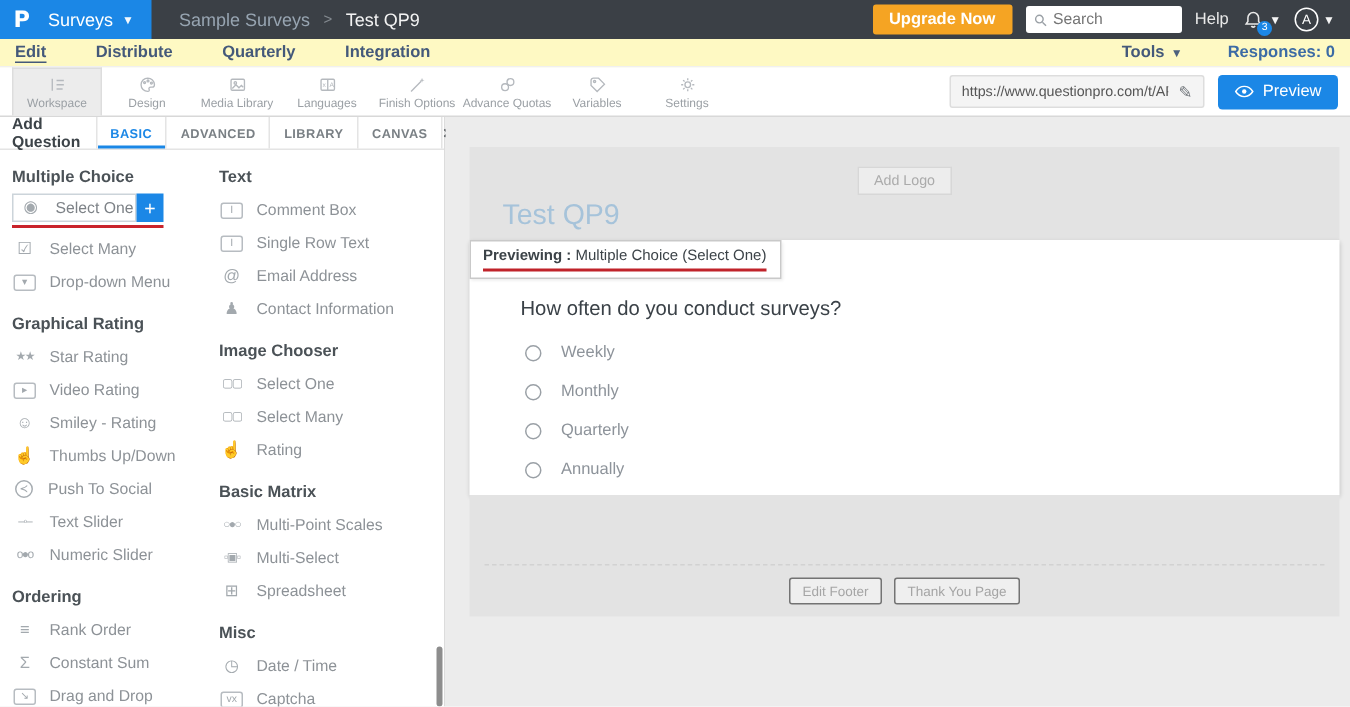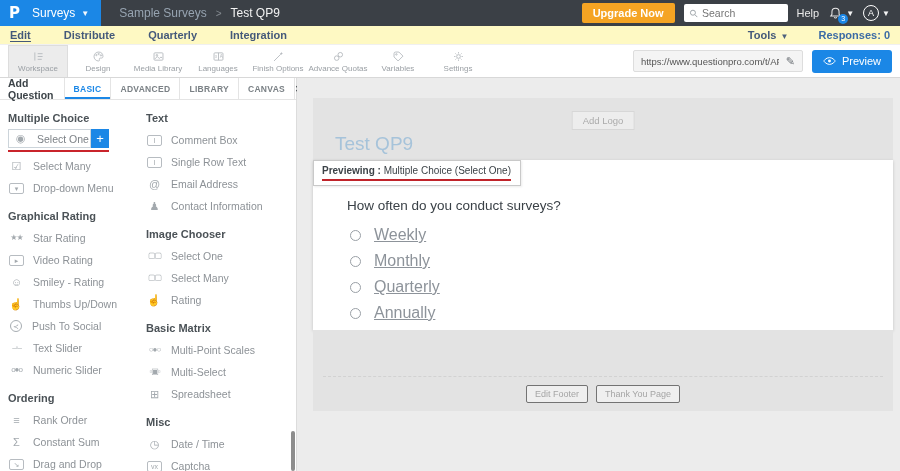--- a/index.html
+++ b/index.html
@@ -77,21 +77,21 @@
   .add-logo { position:absolute; left:50%; top:13px; transform:translateX(-50%); background:#ededed; border:1px solid #d7d7d7; color:#ababab; font-size:9.5px; padding:3px 10px; cursor:pointer; }
   .survey-title { position:absolute; left:22px; bottom:5px; font-size:19px; color:#a6c3da; }
   .qpanel { background:#fff; height:170px; position:relative; box-shadow:0 1px 3px rgba(0,0,0,.18); }
   .preview-tag { position:absolute; left:0; top:0; background:#fff; border:1px solid #c9c9c9; padding:4px 9px 4px 8px; font-size:10px; color:#3c4348; box-shadow:1px 1px 2px rgba(0,0,0,.08); min-width:164px; }
   .preview-tag .pv-bold { font-weight:bold; }
   .tag-underline { height:2px; background:#c0232a; margin-top:3px; }
   .question { position:absolute; left:34px; top:38px; font-size:13.5px; color:#3a4147; }
   .opts { position:absolute; left:37px; top:62px; }
   .opt { display:flex; align-items:center; gap:13px; height:26px; cursor:pointer; }
   .radio { width:11px; height:11px; border:1px solid #9aa0a6; border-radius:50%; background:#fff; }
-  .opt-label { font-size:16px; color:#8d939a;text-decoration:underline; }
+  .opt-label { font-size:11px; color:#8d939a; }
   .card-footer { background:#e3e3e3; height:81px; position:relative; }
   .dash { position:absolute; left:10px; right:10px; top:46px; border-top:1px dashed #d2d2d2; }
   .fbtns { position:absolute; left:0; right:0; top:55px; display:flex; justify-content:center; gap:8px; }
   .fbtn { background:#efefef; border:1px solid #737373; color:#a5a5a5; font-size:9px; padding:3px 8px; border-radius:2px; cursor:pointer; font-family:inherit; }
 </style>
 </head>
 <body>
 
 <div class="topbar">
   <div class="brand">

